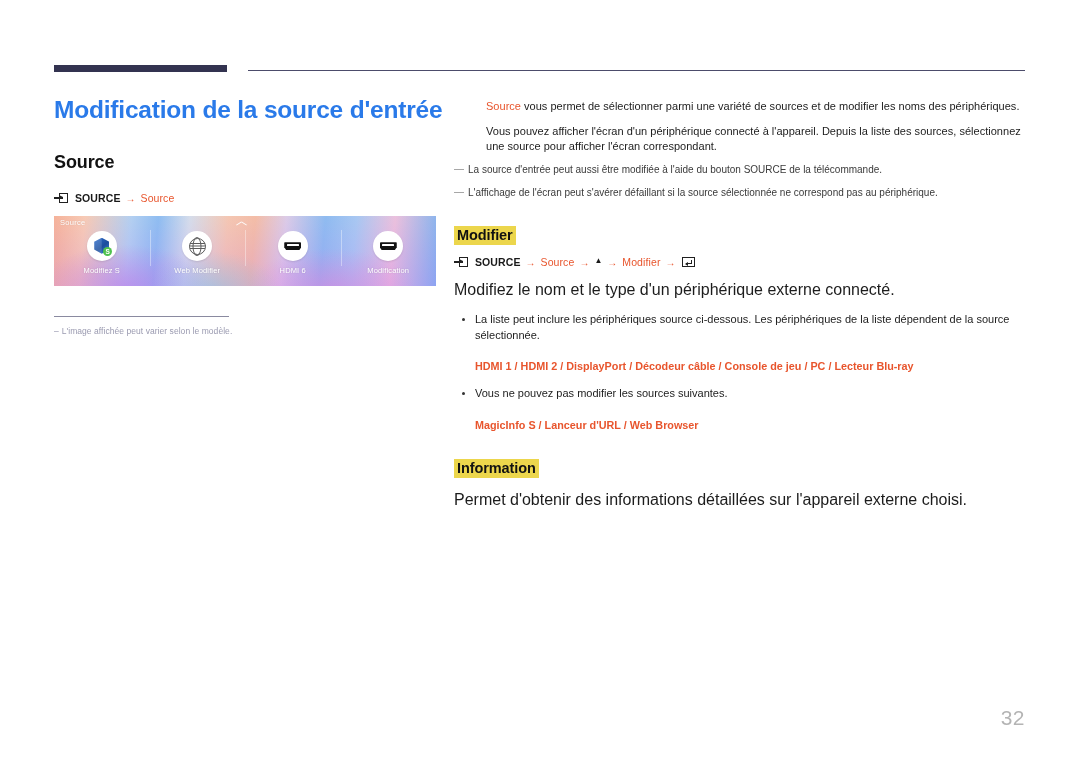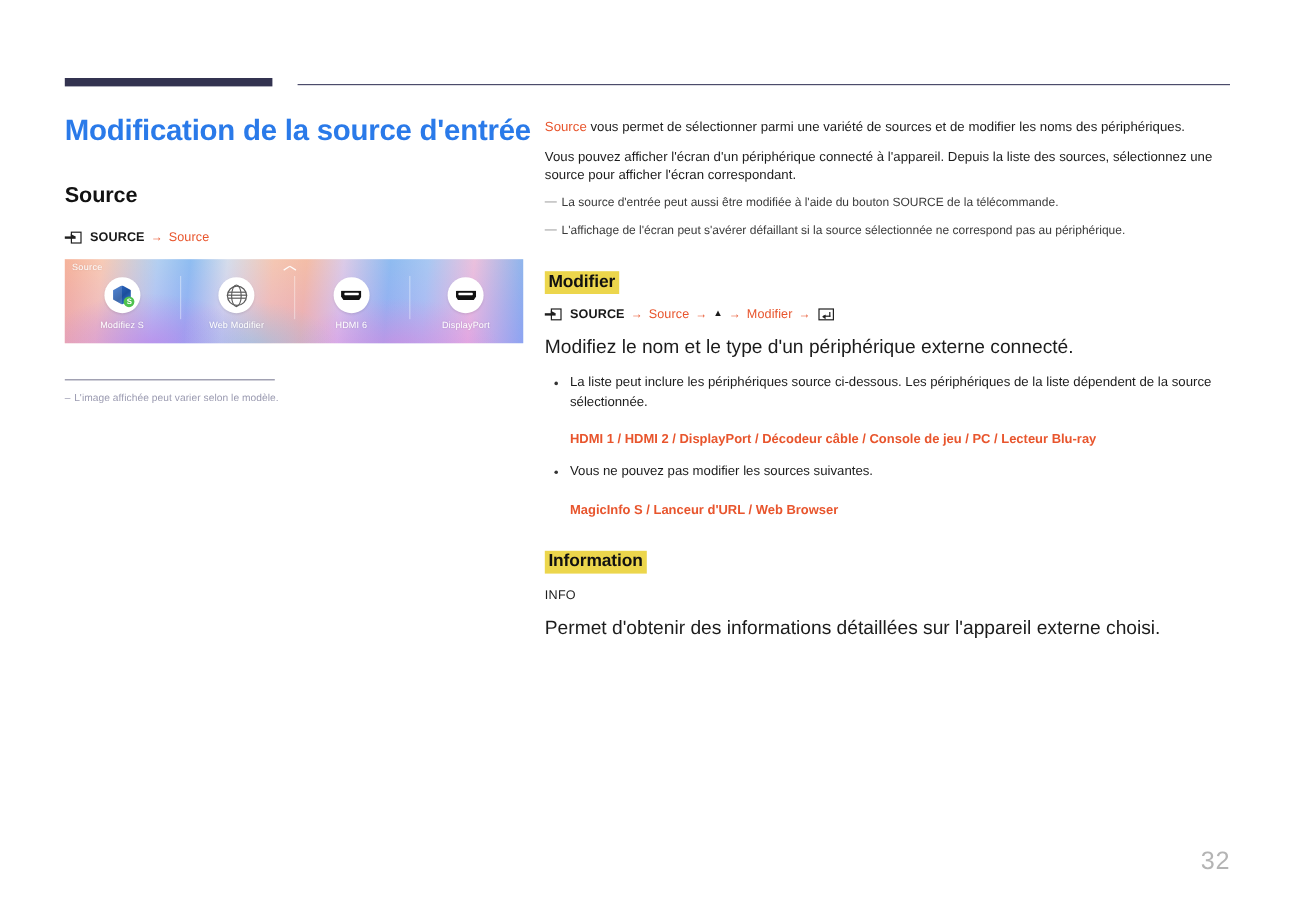--- a/index.html
+++ b/index.html
@@ -422,20 +422,21 @@
     left: 454px;
     top: 99px;
     width: 572px;
   }
 
   .para {
     font-size: 11px;
     line-height: 1.43;
     color: #1c1c1c;
     letter-spacing: 0.02px;
+    margin-left: 32px;
   }
   .para + .para { margin-top: 9px; }
   .accent { color: #e8552d; }
 
   .note-line {
     margin-top: 8px;
     display: flex;
     align-items: flex-start;
     font-size: 10px;
     line-height: 1.45;
@@ -587,21 +588,21 @@
         </div>
 
         <div class="src-item">
           <div class="divider"></div>
           <div class="src-circle">
             <span class="port">
               <span class="body"></span>
                 <span class="slot"></span>
             </span>
           </div>
-          <div class="src-name">DisplayPort</div>
+          <div class="src-name">Modification</div>
         </div>
 
       </div>
     </div>
 
     <div class="foot-block">
       <div class="foot-rule"></div>
       <div class="foot-note">
         <span class="dash">‒</span><span>L'image affichée peut varier selon le modèle.</span>
       </div>
@@ -657,21 +658,20 @@
         <span class="dev-list">HDMI 1 / HDMI 2 / DisplayPort / Décodeur câble / Console de jeu / PC / Lecteur Blu-ray</span>
       </li>
       <li>
         <span>Vous ne pouvez pas modifier les sources suivantes.</span>
         <span class="dev-list">MagicInfo S / Lanceur d'URL / Web Browser</span>
       </li>
     </ul>
 
     <div><span class="hl-head">Information</span></div>
 
-    <div class="info-key">INFO</div>
 
     <p class="sub-para">Permet d'obtenir des informations détaillées sur l'appareil externe choisi.</p>
 
   </div>
 
   <div class="page-num">32</div>
 
 </div>
 
 </body></html>

